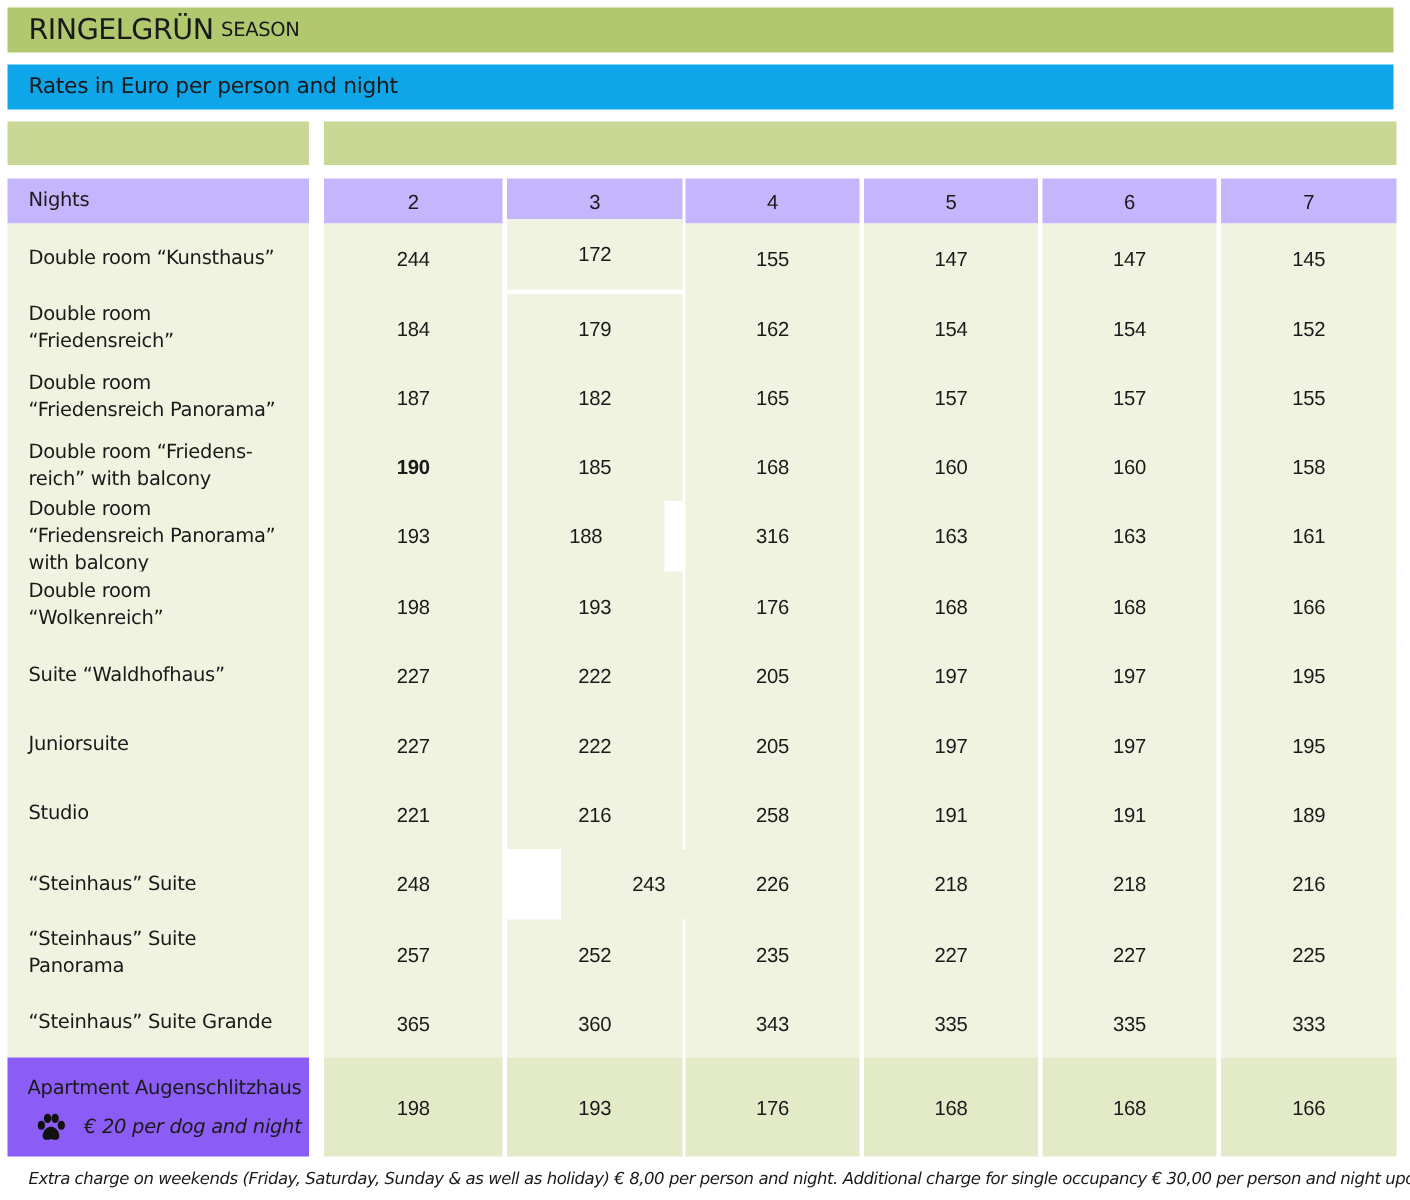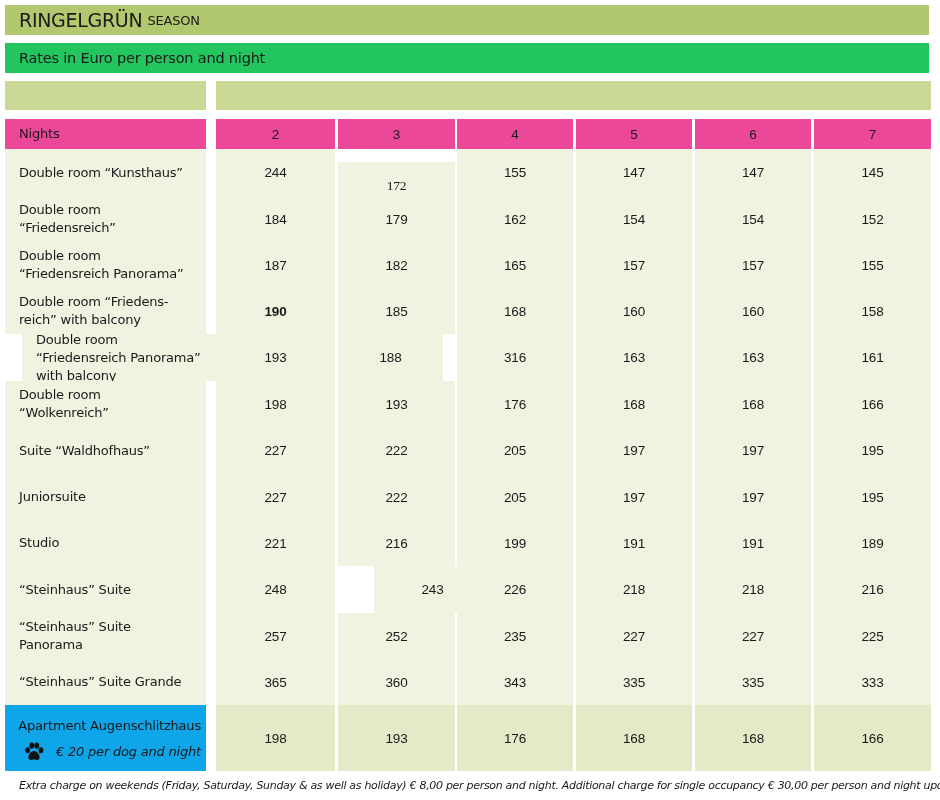--- a/index.html
+++ b/index.html
@@ -4,34 +4,34 @@
 <style>
   * { box-sizing: border-box; margin: 0; padding: 0; }
   html, body { width: 940px; height: 800px; background: #ffffff; overflow: hidden; }
   body { position: relative; font-family: "DejaVu Sans", "Liberation Sans", sans-serif; color: #1a1a1a; }
 
   .title-bar { position: absolute; left: 5px; top: 5px; width: 924px; height: 30px; background: #b2c86e; display: flex; align-items: center; padding-left: 14px; white-space: nowrap; }
   .title-main { font-size: 19px; letter-spacing: -0.3px; color: #1a1a1a; }
   .title-season { font-size: 13px; margin-left: 5px; letter-spacing: -0.2px; }
   .title-dates { font-size: 15px; margin-left: 5px; letter-spacing: -0.2px; }
 
-  .rates-bar { position: absolute; left: 5px; top: 43px; width: 924px; height: 30px; background: #22c55e; display: flex; align-items: center; padding-left: 14px; font-size: 14.5px; letter-spacing: -0.2px; }
+  .rates-bar { position: absolute; left: 5px; top: 43px; width: 924px; height: 30px; background: #0ea5e9; display: flex; align-items: center; padding-left: 14px; font-size: 14.5px; letter-spacing: -0.2px; }
 
   .band { position: absolute; top: 81px; height: 29px; background: #cad896; }
   .band.left { left: 5px; width: 201px; }
   .band.right { left: 216px; width: 715px; }
 
   .cell { position: absolute; display: flex; align-items: center; font-size: 13px; letter-spacing: -0.2px; }
-  .hdr { background: #ec4899; }
+  .hdr { background: #c4b5fd; }
   .body { background: #eff3e0; }
   .apt { background: #e3eac8; }
   .num { justify-content: center; font-family: "Liberation Sans", sans-serif; font-size: 13.5px; }
   .lbl { padding-left: 14px; line-height: 18px; }
 
-  .apt-label { position: absolute; left: 5px; top: 705px; width: 201px; height: 66px; background: #0ea5e9; }
+  .apt-label { position: absolute; left: 5px; top: 705px; width: 201px; height: 66px; background: #8b5cf6; }
   .apt-name { position: absolute; right: 5px; top: 13px; font-size: 13px; letter-spacing: -0.2px; }
   .apt-dog { position: absolute; right: 5px; top: 39px; font-size: 13px; font-style: italic; letter-spacing: -0.2px; }
   .paw { position: absolute; left: 18px; top: 36px; width: 22px; height: 22px; }
 
   .footnote { position: absolute; left: 19px; top: 779px; font-size: 11px; font-style: italic; letter-spacing: -0.3px; white-space: nowrap; color: #1a1a1a; }
 </style>
 </head>
 <body>
 
 <div class="title-bar">
@@ -47,21 +47,21 @@
 <div id="table">
     <div class="cell hdr lbl" style="left: 5px; top: 119px; width: 201px; height: 30px;">Nights</div>
     <div class="cell hdr num" style="left: 216px; top: 119px; width: 119px; height: 30px;">2</div>
     <div class="cell hdr num" style="left: 338px; top: 119px; width: 117px; height: 30px;">3</div>
     <div class="cell hdr num" style="left: 457px; top: 119px; width: 116px; height: 30px;">4</div>
     <div class="cell hdr num" style="left: 576px; top: 119px; width: 116px; height: 30px;">5</div>
     <div class="cell hdr num" style="left: 695px; top: 119px; width: 116px; height: 30px;">6</div>
     <div class="cell hdr num" style="left: 814px; top: 119px; width: 117px; height: 30px;">7</div>
     <div class="cell body lbl" style="left: 5px; top: 149px; width: 201px; height: 47px; padding-right: 20px;">Double room “Kunsthaus”</div>
     <div class="cell body num" style="left: 216px; top: 149px; width: 119px; height: 47px;">244</div>
-    <div class="cell body num" style="left: 338px; top: 162px; width: 117px; height: 47px; font-family: Liberation Serif, serif;">172</div>
+    <div class="cell body num" style="left: 338px; top: 146px; width: 117px; height: 47px;">172</div>
     <div class="cell body num" style="left: 457px; top: 149px; width: 116px; height: 47px;">155</div>
     <div class="cell body num" style="left: 576px; top: 149px; width: 116px; height: 47px;">147</div>
     <div class="cell body num" style="left: 695px; top: 149px; width: 116px; height: 47px;">147</div>
     <div class="cell body num" style="left: 814px; top: 149px; width: 117px; height: 47px;">145</div>
     <div class="cell body lbl" style="left: 5px; top: 196px; width: 201px; height: 46px; padding-right: 20px;">Double room “Friedensreich”</div>
     <div class="cell body num" style="left: 216px; top: 196px; width: 119px; height: 46px;">184</div>
     <div class="cell body num" style="left: 338px; top: 196px; width: 117px; height: 46px;">179</div>
     <div class="cell body num" style="left: 457px; top: 196px; width: 116px; height: 46px;">162</div>
     <div class="cell body num" style="left: 576px; top: 196px; width: 116px; height: 46px;">154</div>
     <div class="cell body num" style="left: 695px; top: 196px; width: 116px; height: 46px;">154</div>
@@ -73,21 +73,21 @@
     <div class="cell body num" style="left: 576px; top: 242px; width: 116px; height: 46px;">157</div>
     <div class="cell body num" style="left: 695px; top: 242px; width: 116px; height: 46px;">157</div>
     <div class="cell body num" style="left: 814px; top: 242px; width: 117px; height: 46px;">155</div>
     <div class="cell body lbl" style="left: 5px; top: 288px; width: 201px; height: 46px; padding-right: 20px;">Double room “Friedens-reich” with balcony</div>
     <div class="cell body num" style="left: 216px; top: 288px; width: 119px; height: 46px; font-weight: bold;">190</div>
     <div class="cell body num" style="left: 338px; top: 288px; width: 117px; height: 46px;">185</div>
     <div class="cell body num" style="left: 457px; top: 288px; width: 116px; height: 46px;">168</div>
     <div class="cell body num" style="left: 576px; top: 288px; width: 116px; height: 46px;">160</div>
     <div class="cell body num" style="left: 695px; top: 288px; width: 116px; height: 46px;">160</div>
     <div class="cell body num" style="left: 814px; top: 288px; width: 117px; height: 46px;">158</div>
-    <div class="cell body lbl" style="left: 22px; top: 334px; width: 201px; height: 47px; padding-right: 20px;">Double room “Friedensreich Panorama” with balcony</div>
+    <div class="cell body lbl" style="left: 5px; top: 334px; width: 201px; height: 47px; padding-right: 20px;">Double room “Friedensreich Panorama” with balcony</div>
     <div class="cell body num" style="left: 216px; top: 334px; width: 119px; height: 47px;">193</div>
     <div class="cell body num" style="left: 338px; top: 334px; width: 105px; height: 47px;">188</div>
     <div class="cell body num" style="left: 457px; top: 334px; width: 116px; height: 47px;">316</div>
     <div class="cell body num" style="left: 576px; top: 334px; width: 116px; height: 47px;">163</div>
     <div class="cell body num" style="left: 695px; top: 334px; width: 116px; height: 47px;">163</div>
     <div class="cell body num" style="left: 814px; top: 334px; width: 117px; height: 47px;">161</div>
     <div class="cell body lbl" style="left: 5px; top: 381px; width: 201px; height: 46px; padding-right: 20px;">Double room “Wolkenreich”</div>
     <div class="cell body num" style="left: 216px; top: 381px; width: 119px; height: 46px;">198</div>
     <div class="cell body num" style="left: 338px; top: 381px; width: 117px; height: 46px;">193</div>
     <div class="cell body num" style="left: 457px; top: 381px; width: 116px; height: 46px;">176</div>
@@ -104,21 +104,21 @@
     <div class="cell body lbl" style="left: 5px; top: 474px; width: 201px; height: 46px; ">Juniorsuite</div>
     <div class="cell body num" style="left: 216px; top: 474px; width: 119px; height: 46px;">227</div>
     <div class="cell body num" style="left: 338px; top: 474px; width: 117px; height: 46px;">222</div>
     <div class="cell body num" style="left: 457px; top: 474px; width: 116px; height: 46px;">205</div>
     <div class="cell body num" style="left: 576px; top: 474px; width: 116px; height: 46px;">197</div>
     <div class="cell body num" style="left: 695px; top: 474px; width: 116px; height: 46px;">197</div>
     <div class="cell body num" style="left: 814px; top: 474px; width: 117px; height: 46px;">195</div>
     <div class="cell body lbl" style="left: 5px; top: 520px; width: 201px; height: 46px; padding-right: 20px;">Studio</div>
     <div class="cell body num" style="left: 216px; top: 520px; width: 119px; height: 46px;">221</div>
     <div class="cell body num" style="left: 338px; top: 520px; width: 117px; height: 46px;">216</div>
-    <div class="cell body num" style="left: 457px; top: 520px; width: 116px; height: 46px;">199</div>
+    <div class="cell body num" style="left: 457px; top: 520px; width: 116px; height: 46px;">258</div>
     <div class="cell body num" style="left: 576px; top: 520px; width: 116px; height: 46px;">191</div>
     <div class="cell body num" style="left: 695px; top: 520px; width: 116px; height: 46px;">191</div>
     <div class="cell body num" style="left: 814px; top: 520px; width: 117px; height: 46px;">189</div>
     <div class="cell body lbl" style="left: 5px; top: 566px; width: 201px; height: 47px; padding-right: 20px;">“Steinhaus” Suite</div>
     <div class="cell body num" style="left: 216px; top: 566px; width: 119px; height: 47px;">248</div>
     <div class="cell body num" style="left: 338px; top: 566px; width: 117px; height: 47px; margin-left: 36px;">243</div>
     <div class="cell body num" style="left: 457px; top: 566px; width: 116px; height: 47px;">226</div>
     <div class="cell body num" style="left: 576px; top: 566px; width: 116px; height: 47px;">218</div>
     <div class="cell body num" style="left: 695px; top: 566px; width: 116px; height: 47px;">218</div>
     <div class="cell body num" style="left: 814px; top: 566px; width: 117px; height: 47px;">216</div>

